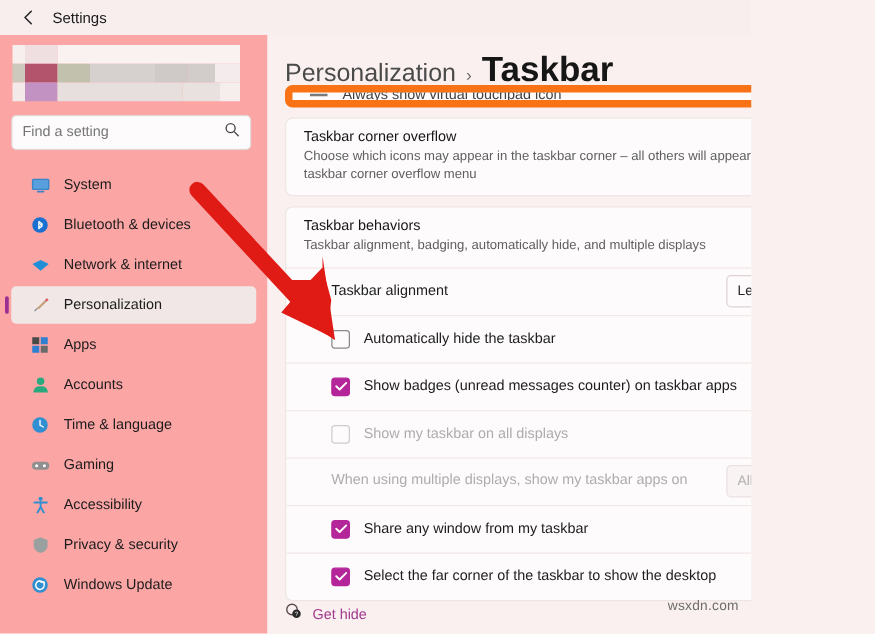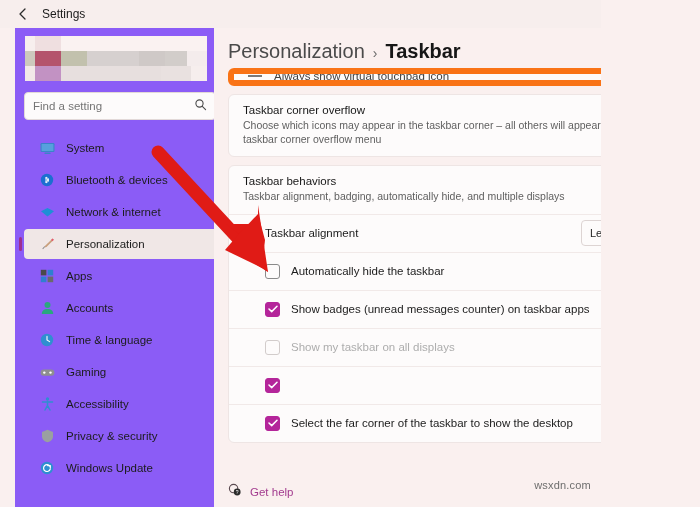--- a/index.html
+++ b/index.html
@@ -39,23 +39,23 @@
   }
   .win-btn {
     width: 31px; height: 28px;
     display: flex; align-items: center; justify-content: center;
     font-size: 10px; color: #2b2b2b;
   }
   .win-btn svg { display: block; }
 
   
   .sidebar {
-    position: absolute; top: 28px; left: 15px;
+    position: absolute; top: 28px; left: 0;
     width: 214px; height: 479px;
-    background: #8b5cf6;
+    background: #fca5a5;
   }
   .profile-blur {
     position: absolute; left: 10px; top: 8px;
     width: 182px; height: 46px;
   }
   .blur-row { display: flex; }
   .blur-cell { height: 15px; }
 
   .search-wrap {
     position: absolute; left: 9px; top: 64px;
@@ -105,21 +105,21 @@
     width: 486px; height: 479px;
     background: #faf0ef;
     overflow: hidden;
   }
   .breadcrumb {
     position: absolute; left: 14px; top: 12px;
     display: flex; align-items: baseline; gap: 8px;
   }
   .bc-parent { font-size: 20px; color: #4a4a4a; }
   .bc-sep { font-size: 14px; color: #6a6a6a; }
-  .bc-current { font-size: 20px; font-weight: bold; color: #161616; }
+  .bc-current { font-size: 28px; font-weight: bold; color: #161616; }
 
   .scroll-area {
     position: absolute; left: 0; top: 40px;
     width: 486px; height: 439px;
     overflow: hidden;
   }
 
   .card {
     margin: 0 16px 8px 14px;
     background: #fdfbfb;
@@ -500,27 +500,39 @@
             </svg>
           </span>
           <span class="row-label">Show badges (unread messages counter) on taskbar apps</span>
         </div>
 
         <div class="row disabled">
           <span class="checkbox dim"></span>
           <span class="row-label">Show my taskbar on all displays</span>
         </div>
 
+        <div class="row disabled">
+          <span class="row-label wrap">When using multiple displays, show my taskbar apps on</span>
+          <div class="dropdown disabled">
+            <span class="dd-value">All taskbars</span>
+            <span class="dd-chev">
+              <svg width="9" height="6" viewBox="0 0 9 6">
+                <path d="M1 1 L4.5 4.4 L8 1" fill="none" stroke="#b6b6b6" stroke-width="1.1" stroke-linecap="round" stroke-linejoin="round"></path>
+              </svg>
+            </span>
+          </div>
+        </div>
 
         <div class="row">
           <span class="checkbox checked">
             <svg width="10" height="8" viewBox="0 0 10 8">
               <path d="M1 4 L3.7 6.6 L9 1.3" fill="none" stroke="#fff" stroke-width="1.5" stroke-linecap="round" stroke-linejoin="round"></path>
             </svg>
           </span>
+          <span class="row-label">Share any window from my taskbar</span>
         </div>
 
         <div class="row">
           <span class="checkbox checked">
             <svg width="10" height="8" viewBox="0 0 10 8">
               <path d="M1 4 L3.7 6.6 L9 1.3" fill="none" stroke="#fff" stroke-width="1.5" stroke-linecap="round" stroke-linejoin="round"></path>
             </svg>
           </span>
           <span class="row-label">Select the far corner of the taskbar to show the desktop</span>
         </div>
@@ -540,21 +552,21 @@
   </div>
 
   <div class="gethelp">
     <span>
       <svg width="14" height="14" viewBox="0 0 14 14">
         <circle cx="5.6" cy="5.6" r="4.2" fill="none" stroke="#5a4a50" stroke-width="1.1"></circle>
         <circle cx="9.2" cy="9" r="3.4" fill="#2b2b2b"></circle>
         <text x="9.2" y="11" font-size="5" fill="#fff" text-anchor="middle" font-family="Liberation Sans, sans-serif">?</text>
       </svg>
     </span>
-    <span class="gh-label">Get help</span>
+    <span class="gh-label">Get hide</span>
   </div>
 
   <div class="watermark">wsxdn.com</div>
 
   <svg class="arrow-svg" viewBox="0 0 700 507">
     <path d="M158 152 L249 250" stroke="#e01b16" stroke-width="13" stroke-linecap="round" fill="none"></path>
     <path d="M268 272 L232 246 L244 238 L226 224 L258 224 L258 205 Z" fill="#e01b16"></path>
     <path d="M268 272 L236 252 Q244 240 252 233 L268 272 Z" fill="#e01b16"></path>
     <path d="M262 268 L225 250 L237 236 L258 214 L265 240 Z" fill="#e01b16"></path>
   </svg>

